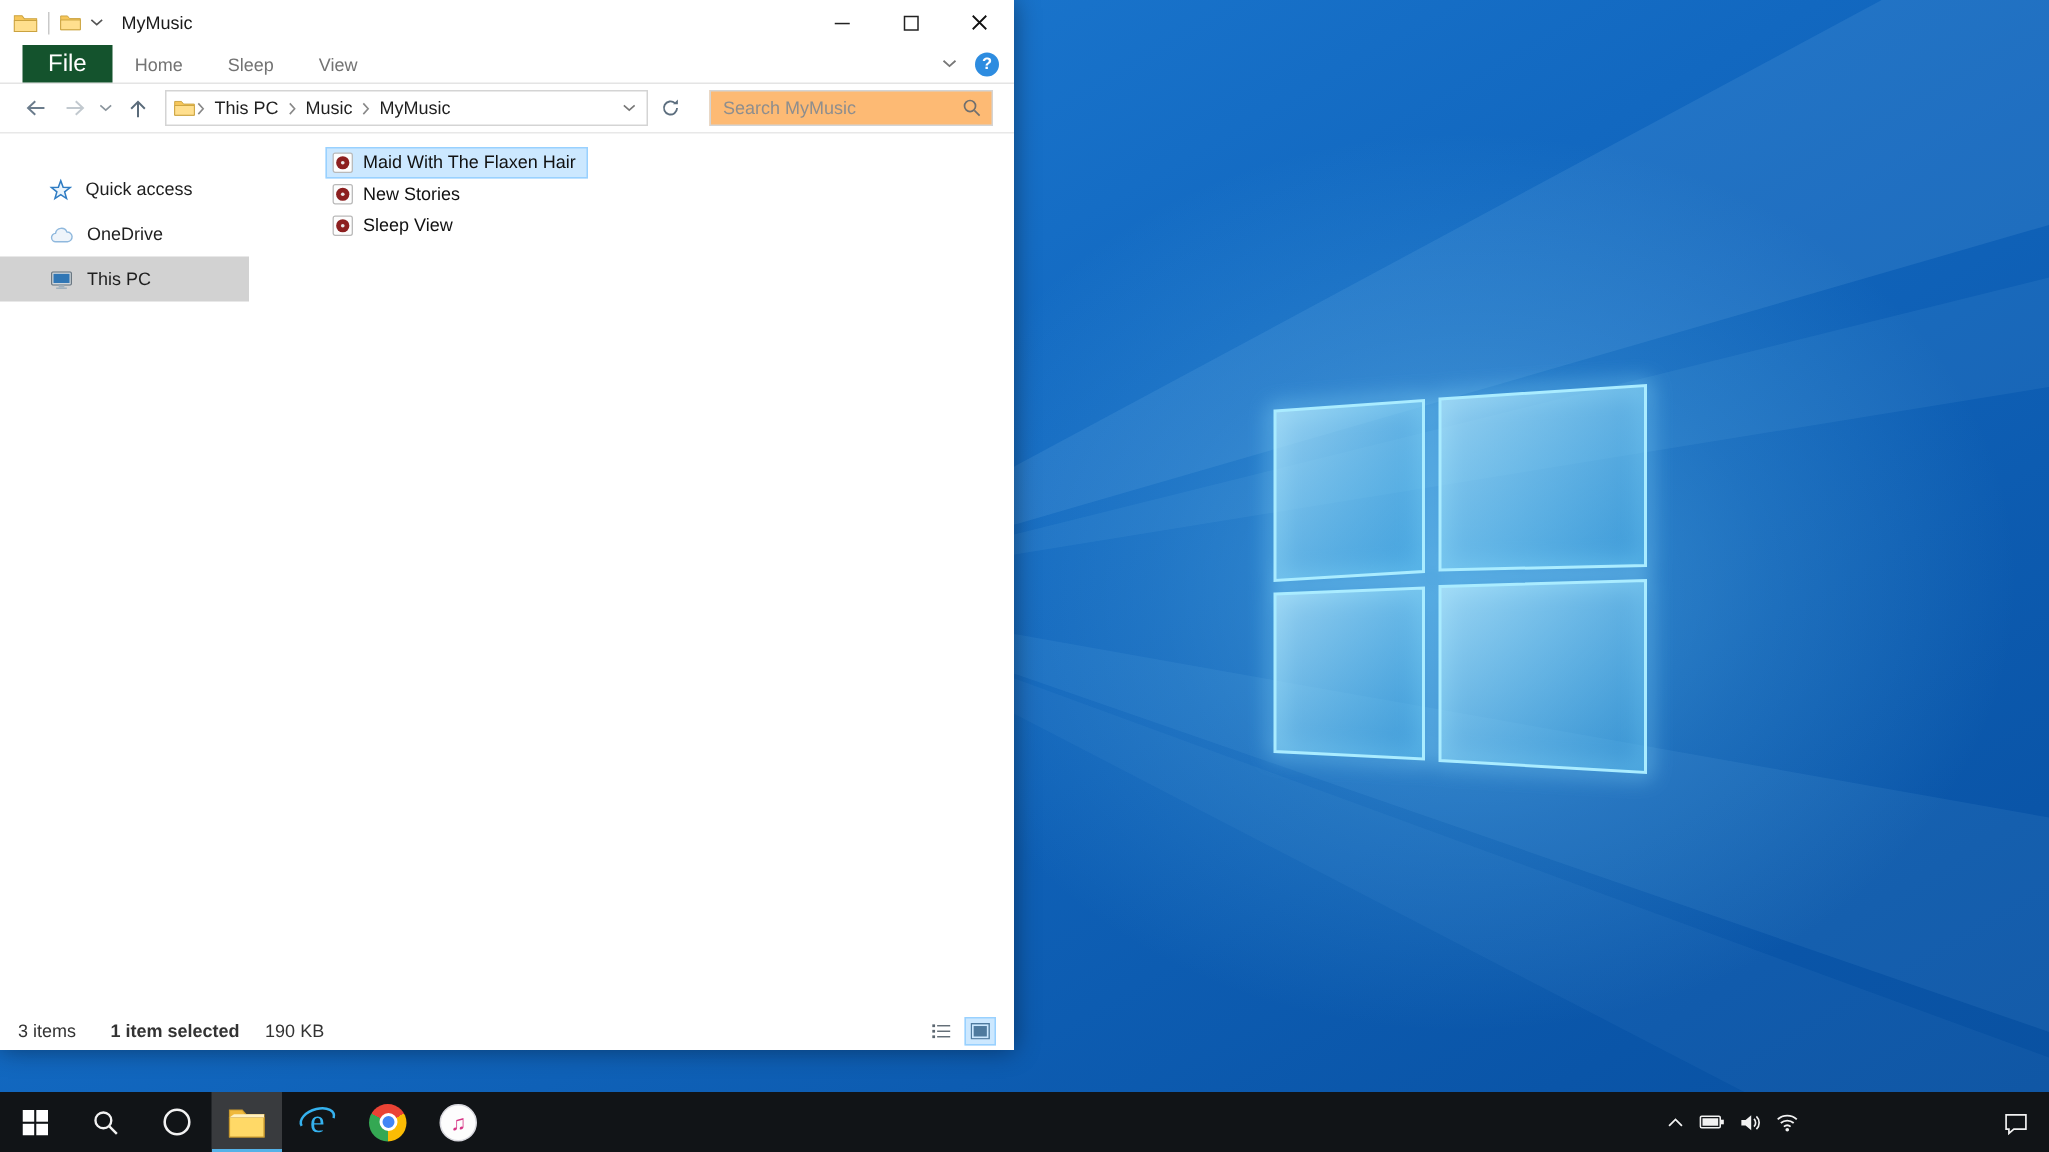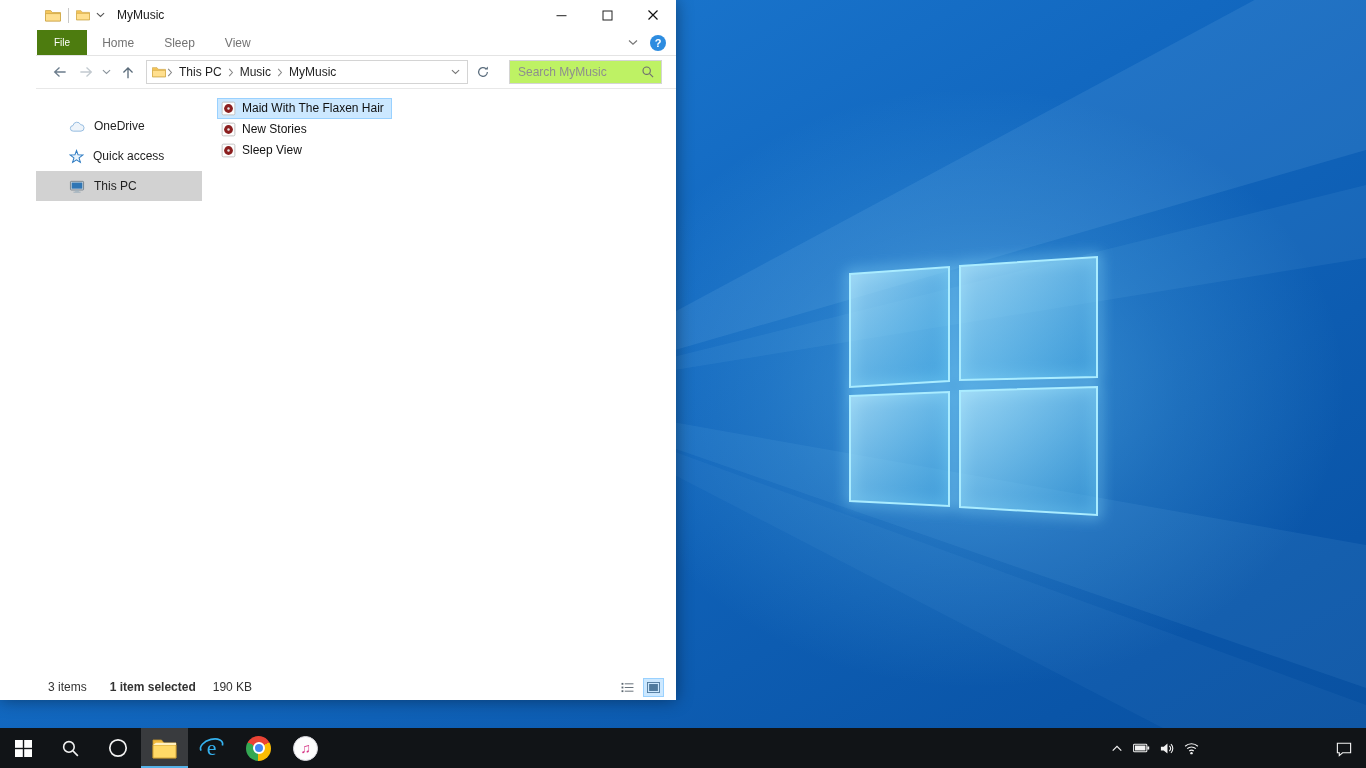--- a/index.html
+++ b/index.html
@@ -4,57 +4,57 @@
 <style>
   * { margin:0; padding:0; box-sizing:border-box; }
   body { width:1366px; height:768px; overflow:hidden; font-family:"Liberation Sans", sans-serif; }
 
   .desktop { position:relative; width:1366px; height:768px; overflow:hidden;
     background:linear-gradient(150deg,#2181d8 0%, #1268c0 45%, #0a55a8 85%, #09509f 100%); }
   .wallpaper { position:absolute; inset:0; }
 
   
   .window { position:absolute; left:0; top:0; width:676px; height:700px; background:#fff;
-    box-shadow:0 0 16px rgba(0,0,0,.42); display:flex; flex-direction:column;padding-left:36px; }
+    box-shadow:0 0 16px rgba(0,0,0,.42); display:flex; flex-direction:column; }
 
   .titlebar { height:30px; display:flex; align-items:center; padding-left:9px; font-size:12px; color:#000; flex:none; }
   .icn { display:inline-flex; align-items:center; justify-content:center; }
   .qat-sep { width:1px; height:15px; background:#c9c9c9; margin:0 7px; }
   .qat-chev { margin-left:6px; }
   .title-text { margin-left:12px; color:#1a1a1a; }
   .caption-group { margin-left:auto; display:flex; height:30px; }
   .caption-btn { width:46px; display:flex; align-items:center; justify-content:center; }
 
   .ribbon-row { height:26px; display:flex; align-items:stretch; border-bottom:1px solid #e4e4e4; padding-right:10px; flex:none; }
-  .file-tab { background:#4d7c0f; color:#fff; font-size:10px; display:flex; align-items:center; padding:0 17px; margin-left:1px; }
+  .file-tab { background:#14532d; color:#fff; font-size:16px; display:flex; align-items:center; padding:0 17px; margin-left:15px; }
   .tab { font-size:12px; color:#737373; display:flex; align-items:center; padding:0 15px; }
   .ribbon-right { margin-left:auto; display:flex; align-items:center; gap:12px; }
   .help-circle { width:16px; height:16px; border-radius:50%; background:#2d8ce0; color:#fff; font-size:11px; font-weight:bold;
     display:flex; align-items:center; justify-content:center; }
 
   .navbar { height:33px; display:flex; align-items:center; padding:0 10px 0 8px; border-bottom:1px solid #e8e8e8; flex:none; }
   .nav-btn { height:26px; display:flex; align-items:center; justify-content:center; }
   .nav-back { width:30px; } .nav-fwd { width:24px; } .nav-hist { width:16px; } .nav-up { width:28px; }
   .addressbar { width:322px; height:24px; border:1px solid #d4d4d4; display:flex; align-items:center; padding:0 2px 0 5px; margin-left:4px; background:#fff; }
   .crumb { font-size:12px; color:#1f1f1f; padding:0 5px; white-space:nowrap; }
   .crumb-chev { display:inline-flex; padding:0 1px; }
   .addr-spacer { flex:1; }
   .addr-dd { width:20px; height:22px; display:flex; align-items:center; justify-content:center; }
   .refresh-btn { width:26px; height:24px; display:flex; align-items:center; justify-content:center; margin-left:2px; }
-  .searchbox { flex:1; min-width:0; margin-left:13px; margin-right:4px; height:24px; border:1px solid #d4d4d4; display:flex; align-items:center; padding:0 6px 0 8px; background:#bef264; }
+  .searchbox { flex:1; min-width:0; margin-left:13px; margin-right:4px; height:24px; border:1px solid #d4d4d4; display:flex; align-items:center; padding:0 6px 0 8px; background:#fdba74; }
   .searchbox input { flex:1; min-width:0; border:0; outline:0; font-size:12px; color:#333; font-family:inherit; background:transparent; }
   .searchbox input::placeholder { color:#8e8e8e; }
 
   .content { flex:1; display:flex; min-height:0; }
   .sidebar { width:166px; flex:none; padding-top:22px; }
   .side-item { height:30px; display:flex; align-items:center; gap:9px; padding-left:33px; font-size:12px; color:#1f1f1f; }
   .side-item.selected { background:#d2d2d2; }
   .filepane { flex:1; padding:9px 0 0 15px; display:flex; flex-direction:column; align-items:flex-start; }
   .file-row { display:inline-flex; align-items:center; gap:6px; padding:1px 7px 1px 3px; font-size:12px; color:#111;
-    border:1px solid transparent; line-height:17px; }
+    border:1px solid transparent; line-height:17px;margin-left:36px; }
   .file-row.selected { background:#cce8ff; border-color:#99d1ff; }
 
   .statusbar { height:26px; display:flex; align-items:center; font-size:12px; color:#333; padding:0 12px; flex:none;margin-top:43px; }
   .status-sel { margin-left:23px;font-weight:bold; } .status-size { margin-left:17px; }
   .status-right { margin-left:auto; display:flex; gap:5px; }
   .view-btn { width:21px; height:19px; display:flex; align-items:center; justify-content:center; border:1px solid transparent; }
   .view-btn.active { background:#cce8ff; border-color:#99d1ff; }
 
   
   .taskbar { position:absolute; left:0; bottom:0; width:1366px; height:40px; background:#111417; display:flex; align-items:stretch; z-index:5; }
@@ -235,33 +235,33 @@
               <line x1="9.8" y1="9.8" x2="13.8" y2="13.8" stroke="#6f6f6f" stroke-width="1.3"></line>
             </svg>
         </span>
       </div>
     </div>
 
     <div class="content">
       <div class="sidebar">
         <div class="side-item">
           <span class="icn">
+            <svg width="15" height="15" viewBox="0 0 16 16">
+                <polygon points="8,1.6 9.7,6.25 14.66,6.44 10.76,9.5 12.11,14.26 8,11.5 3.89,14.26 5.24,9.5 1.34,6.44 6.3,6.25" fill="#eaf4fc" stroke="#2f7cc3" stroke-width="1.1"></polygon>
+              </svg>
+          </span>
+          <span>Quick access</span>
+        </div>
+        <div class="side-item">
+          <span class="icn">
             <svg width="16" height="13" viewBox="0 0 16 14">
                 <path d="M4 12 a3 3 0 0 1 -0.3-6 a4.3 4.3 0 0 1 8.2-1 a3.1 3.1 0 0 1 0.4 7 z" fill="#eef4fa" stroke="#8fb8dd" stroke-width="1"></path>
               </svg>
           </span>
           <span>OneDrive</span>
-        </div>
-        <div class="side-item">
-          <span class="icn">
-            <svg width="15" height="15" viewBox="0 0 16 16">
-                <polygon points="8,1.6 9.7,6.25 14.66,6.44 10.76,9.5 12.11,14.26 8,11.5 3.89,14.26 5.24,9.5 1.34,6.44 6.3,6.25" fill="#eaf4fc" stroke="#2f7cc3" stroke-width="1.1"></polygon>
-              </svg>
-          </span>
-          <span>Quick access</span>
         </div>
         <div class="side-item selected">
           <span class="icn">
             <svg width="16" height="15" viewBox="0 0 16 16">
                 <rect x="1" y="2.5" width="14" height="9.2" rx="0.8" fill="#cfd6dc" stroke="#5f6e7a" stroke-width="0.8"></rect>
                 <rect x="2.3" y="3.8" width="11.4" height="6.5" fill="#2f76b5"></rect>
                 <rect x="6" y="11.9" width="4" height="1.6" fill="#9fb0bd"></rect>
                 <rect x="4.2" y="13.5" width="7.6" height="1.1" fill="#9fb0bd"></rect>
               </svg>
           </span>

